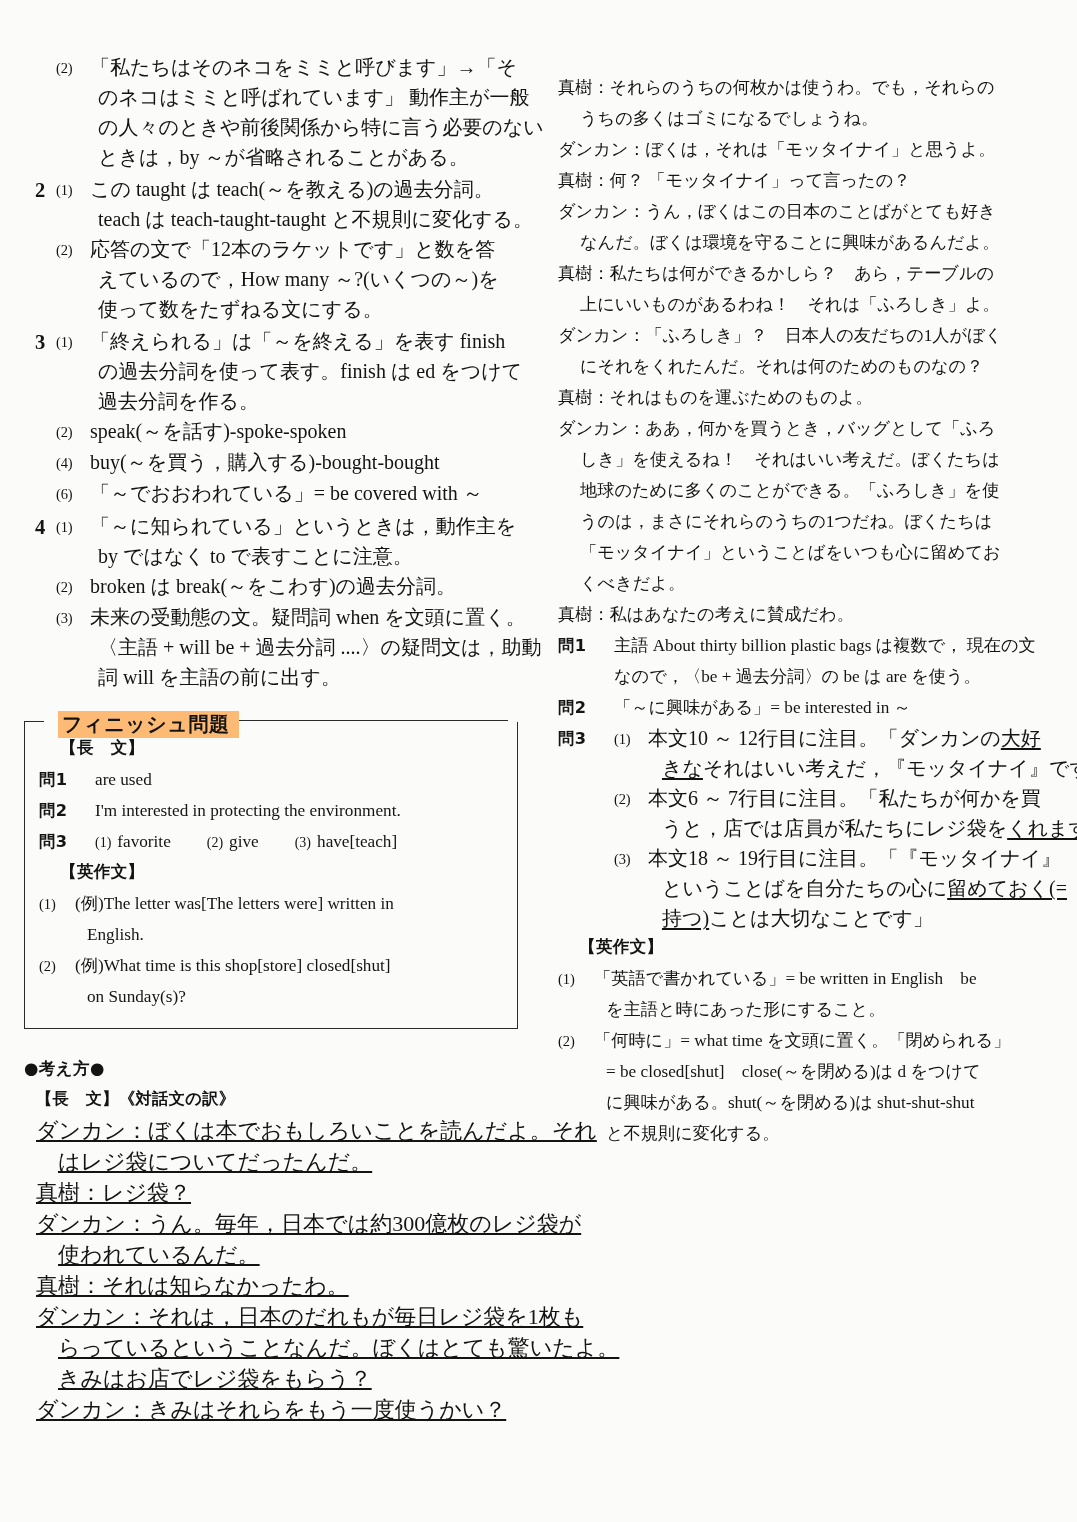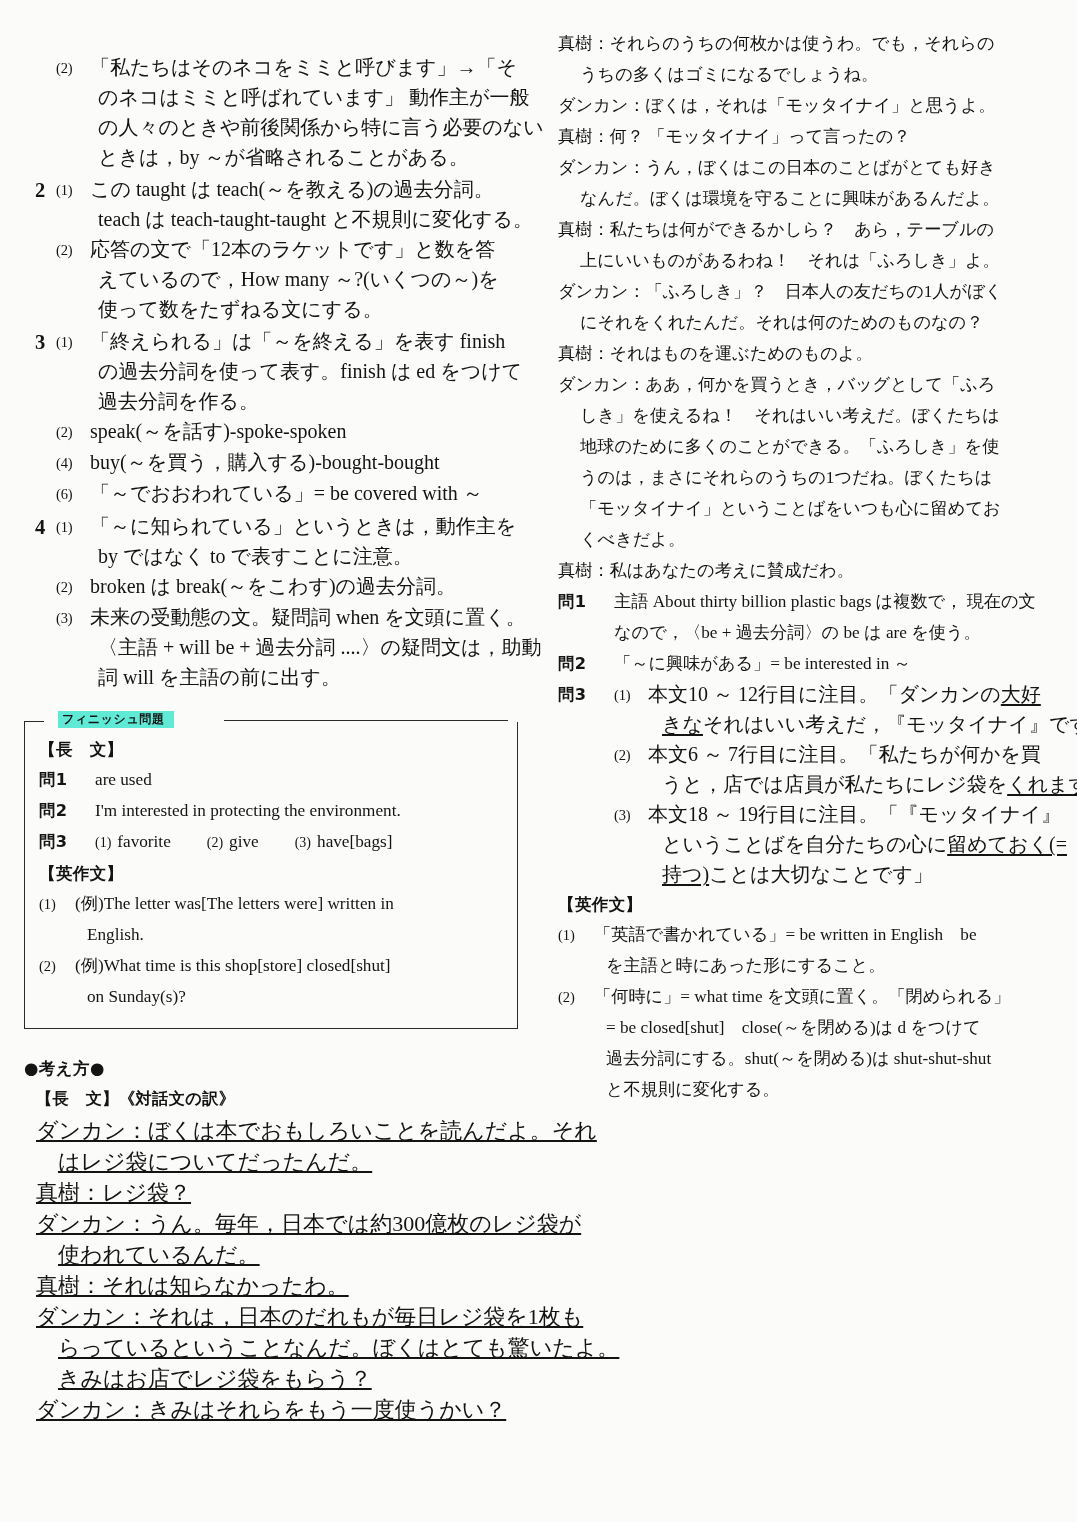--- a/index.html
+++ b/index.html
@@ -16,21 +16,21 @@
     font-family: "Liberation Serif", "DejaVu Serif", serif;
     color: #141414;
     box-sizing: border-box;
   }
   .col {
     position: absolute;
     top: 0;
     box-sizing: border-box;
   }
   .col-left  { left: 0px;   width: 540px; padding: 52px 22px 0 24px; }
-  .col-right { left: 540px; width: 537px; padding: 28px 28px 0 18px; }
+  .col-right { left: 540px; width: 537px; padding: 72px 28px 0 18px; }
 
   
   .ansblock {
     display: flex;
     align-items: flex-start;
     margin-bottom: 2px;
   }
   .bignum {
     flex: 0 0 32px;
     font-family: "Liberation Serif", serif;
@@ -69,25 +69,25 @@
   
   .boxwrap {
     position: relative;
     margin: 30px 0 0 0;
     padding: 0;
   }
   .boxtitle {
     position: absolute;
     top: -11px;
     left: 34px;
-    background: #5eead4;
+    background: #fdba74;
     padding: 0 9px 0 4px;
     font-family: "DejaVu Sans", "Liberation Sans", sans-serif;
     font-weight: bold;
-    font-size: 12px;
+    font-size: 20px;
     letter-spacing: 0.6px;
     z-index: 3;
     white-space: nowrap;
   }
   .boxline {
     position: absolute;
     top: -2px;
     left: 200px;
     right: 10px;
     height: 1px;
@@ -101,25 +101,26 @@
     position: relative;
   }
   .finishbox::before {
     content: "";
     position: absolute;
     top: -1px; left: -1px;
     width: 20px; height: 1px;
     background: #2a2a2a;
   }
   .hdg {
-    font-family: Liberation Sans, sans-serif;
+    font-family: Liberation Mono, monospace;
     font-weight: bold;
     font-size: 16.5px;
     line-height: 30px;
     letter-spacing: 0.4px;
+    margin-left: 21px;
   }
   .qrow {
     display: flex;
     align-items: flex-start;
     font-size: 17.2px;
     line-height: 31px;
   }
   .qlabel {
     flex: 0 0 56px;
     font-family: "DejaVu Sans", "Liberation Sans", sans-serif;
@@ -294,21 +295,21 @@
         </div>
 
         <div class="qrow">
           <div class="qlabel">問2</div>
           <div class="qbody">I'm interested in protecting the environment.</div>
         </div>
 
         <div class="qrow">
           <div class="qlabel">問3</div>
           <div class="qbody">
-            <span class="sub"><span class="subnum">(1)</span><span>favorite</span></span><span class="q3spacer"></span><span class="sub"><span class="subnum">(2)</span><span>give</span></span><span class="q3spacer"></span><span class="sub"><span class="subnum">(3)</span><span>have[bags]</span></span>
+            <span class="sub"><span class="subnum">(1)</span><span>favorite</span></span><span class="q3spacer"></span><span class="sub"><span class="subnum">(2)</span><span>give</span></span><span class="q3spacer"></span><span class="sub"><span class="subnum">(3)</span><span>have[teach]</span></span>
           </div>
         </div>
 
         <div class="hdg">【英作文】</div>
 
         <div class="ebrow">
           <div class="eblabel">(1)</div>
           <div class="ebbody">
             <span class="ln">(例)The letter was[The letters were] written in</span>
             <span class="ln ind">English.</span>
@@ -452,20 +453,20 @@
         <span class="ln">「英語で書かれている」= be written in English　be</span>
         <span class="ln ind">を主語と時にあった形にすること。</span>
       </div>
     </div>
 
     <div class="ebrow">
       <div class="eblabel">(2)</div>
       <div class="ebbody">
         <span class="ln">「何時に」= what time を文頭に置く。「閉められる」</span>
         <span class="ln ind">= be closed[shut]　close(～を閉める)は d をつけて</span>
-        <span class="ln ind">過去分詞にする。shut(～を閉める)は shut-shut-shut</span>
+        <span class="ln ind">に興味がある。shut(～を閉める)は shut-shut-shut</span>
         <span class="ln ind">と不規則に変化する。</span>
       </div>
     </div>
 
   </div>
 
 </div>
 
 </body></html>

